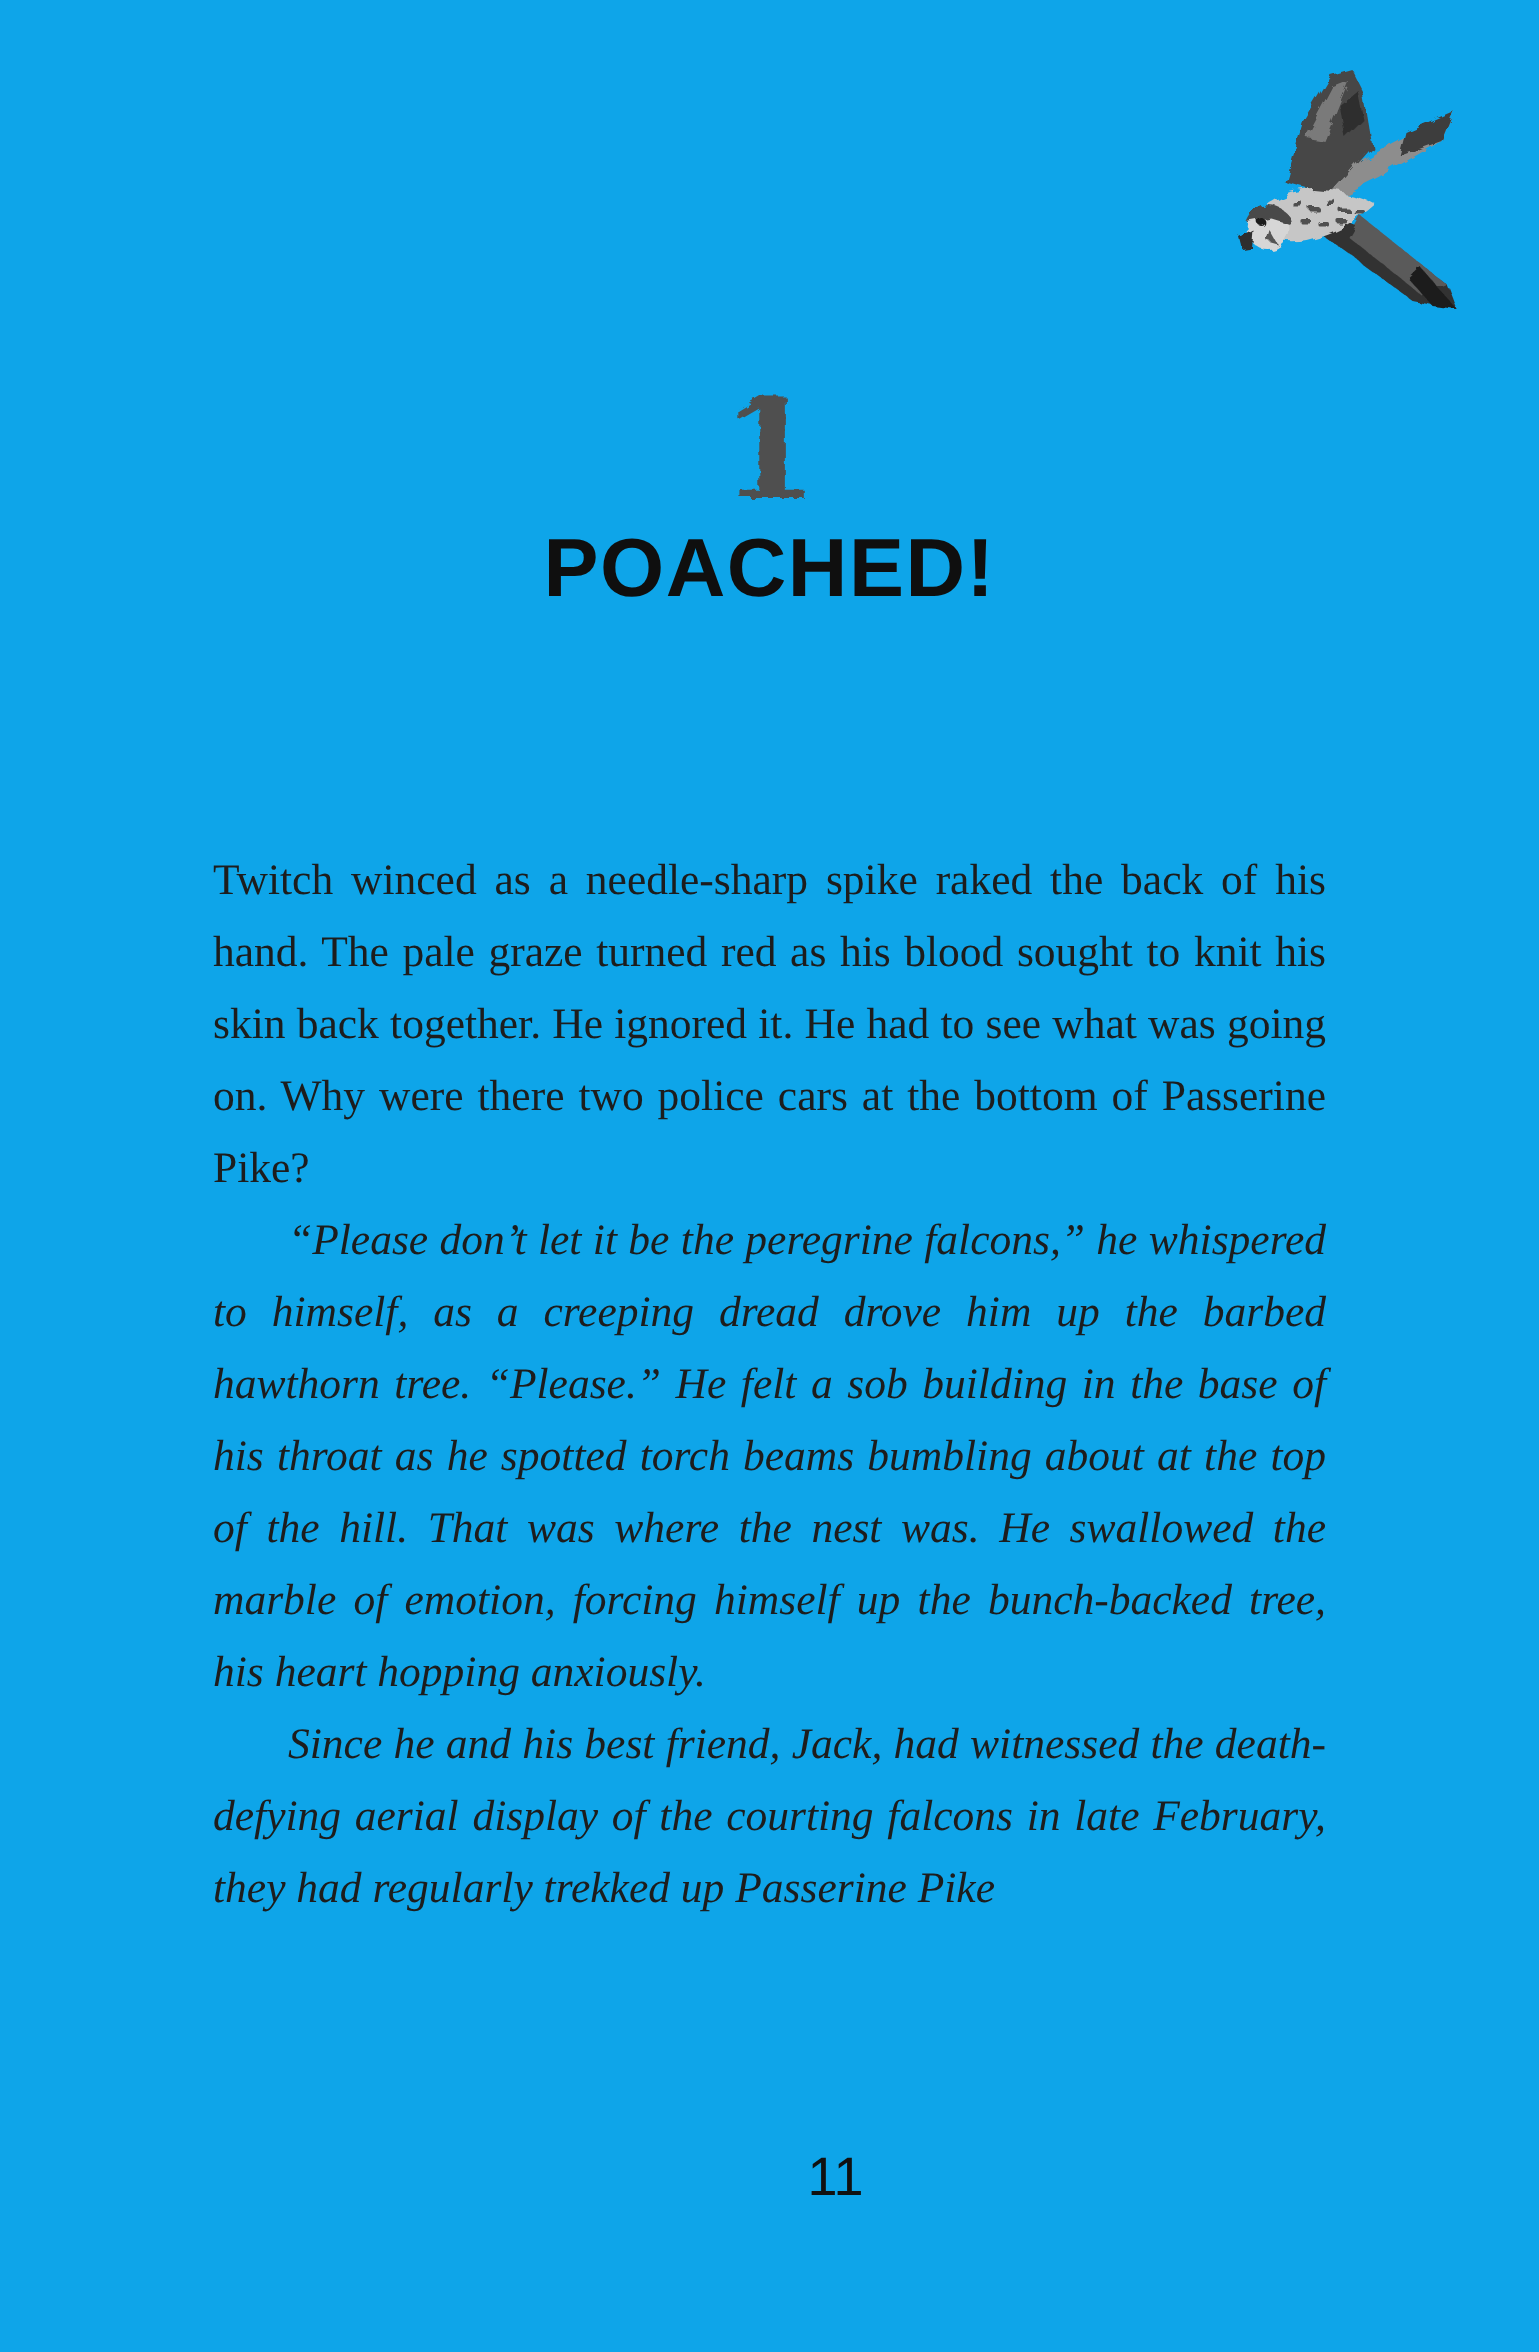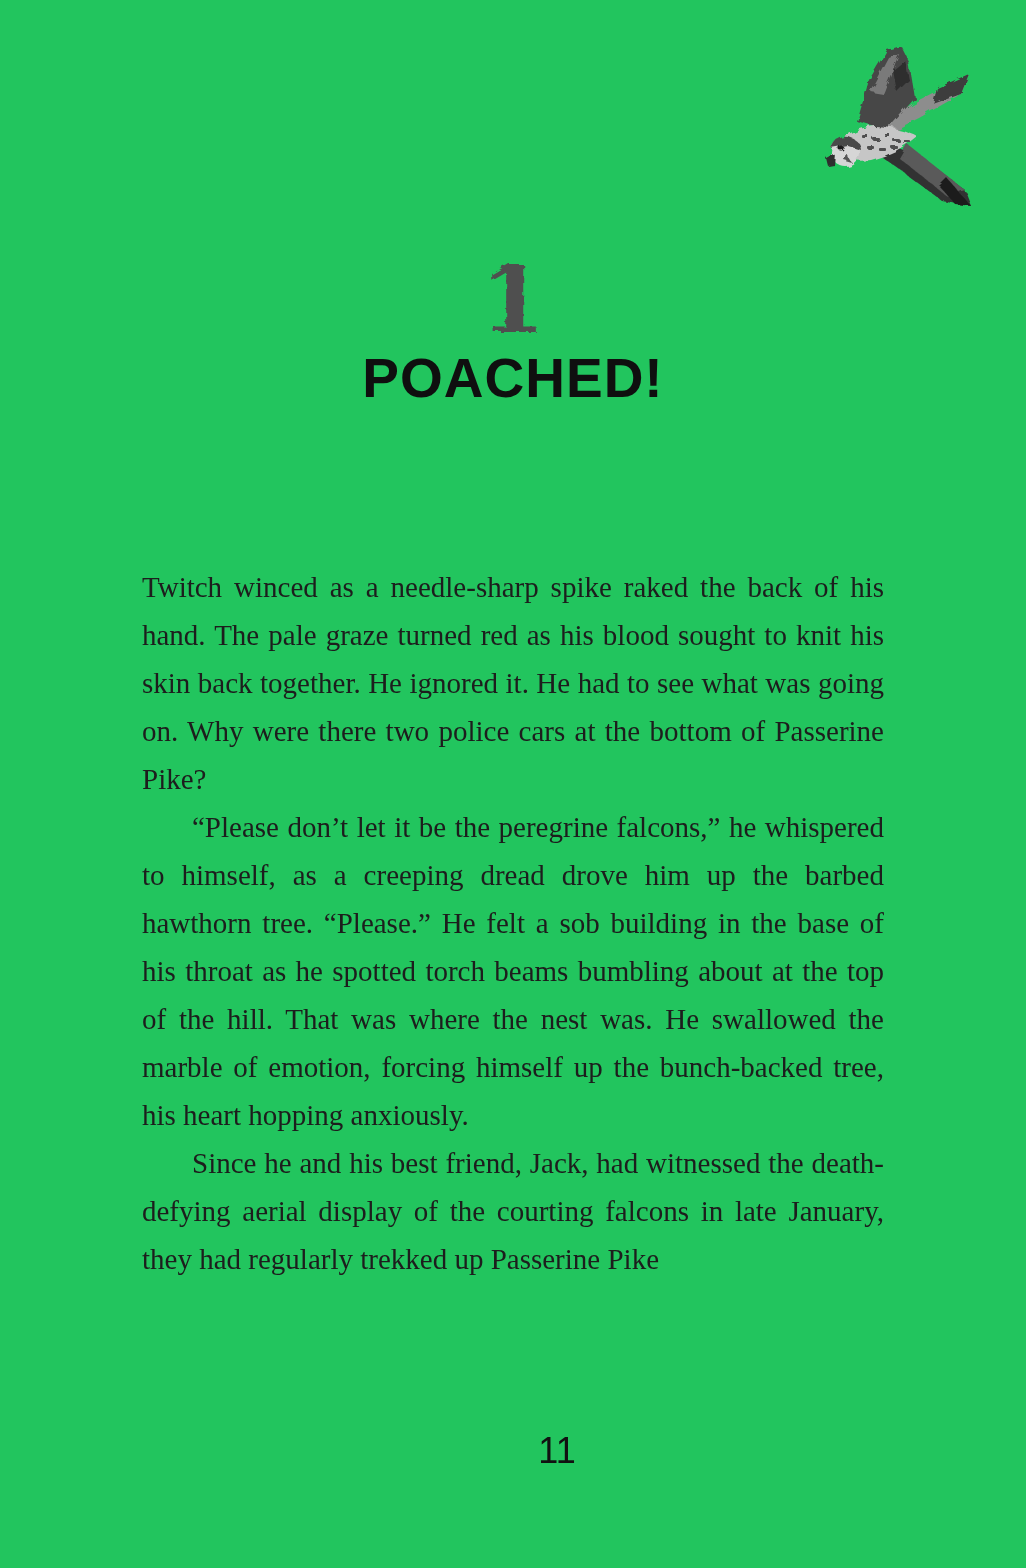--- a/index.html
+++ b/index.html
@@ -1,21 +1,21 @@
 <!DOCTYPE html>
 <html><head>
 <meta charset="utf-8">
 <style>
   html, body { margin: 0; padding: 0; background: #e8e8e8; }
   .page {
     position: relative;
     width: 1026px;
     height: 1568px;
     margin: 0 auto;
-    background: #22c55e;
+    background: #0ea5e9;
     font-family: "Liberation Serif", serif;
     overflow: hidden;
   }
   .bird-illustration {
     position: absolute;
     left: 818px;
     top: 40px;
     width: 162px;
     height: 170px;
   }
@@ -46,21 +46,21 @@
     left: 142px;
     top: 563px;
     width: 742px;
     font-size: 29px;
     line-height: 48px;
     color: #1d1d1d;
     text-align: justify;
     hyphens: none;
   }
   .body-text p { margin: 0; }
-  .body-text p.indent { text-indent: 50px; }
+  .body-text p.indent { text-indent: 50px; font-style: italic; }
   .page-number {
     position: absolute;
     left: 0;
     top: 1430px;
     width: 100%;
     text-align: center;
     font-family: "Liberation Sans", sans-serif;
     font-size: 36px;
     font-weight: 400;
     color: #111111;
@@ -124,18 +124,18 @@
       </defs>
       <text x="70" y="84" text-anchor="middle" font-family="DejaVu Serif, serif" font-weight="bold" font-size="92" fill="#4f4f4f" filter="url(#roughen)">1</text>
     </svg>
   </div>
 
   <h1 class="chapter-title">POACHED!</h1>
 
   <div class="body-text">
     <p>Twitch winced as a needle-sharp spike raked the back of his hand. The pale graze turned red as his blood sought to knit his skin back together. He ignored it. He had to see what was going on. Why were there two police cars at the bottom of Passerine Pike?</p>
     <p class="indent">“Please don’t let it be the peregrine falcons,” he whispered to himself, as a creeping dread drove him up the barbed hawthorn tree. “Please.” He felt a sob building in the base of his throat as he spotted torch beams bumbling about at the top of the hill. That was where the nest was. He swallowed the marble of emotion, forcing himself up the bunch-backed tree, his heart hopping anxiously.</p>
-    <p class="indent">Since he and his best friend, Jack, had witnessed the death-defying aerial display of the courting falcons in late January, they had regularly trekked up Passerine Pike</p>
+    <p class="indent">Since he and his best friend, Jack, had witnessed the death-defying aerial display of the courting falcons in late February, they had regularly trekked up Passerine Pike</p>
   </div>
 
   <div class="page-number">11</div>
 
 </div>
 
 </body></html>

